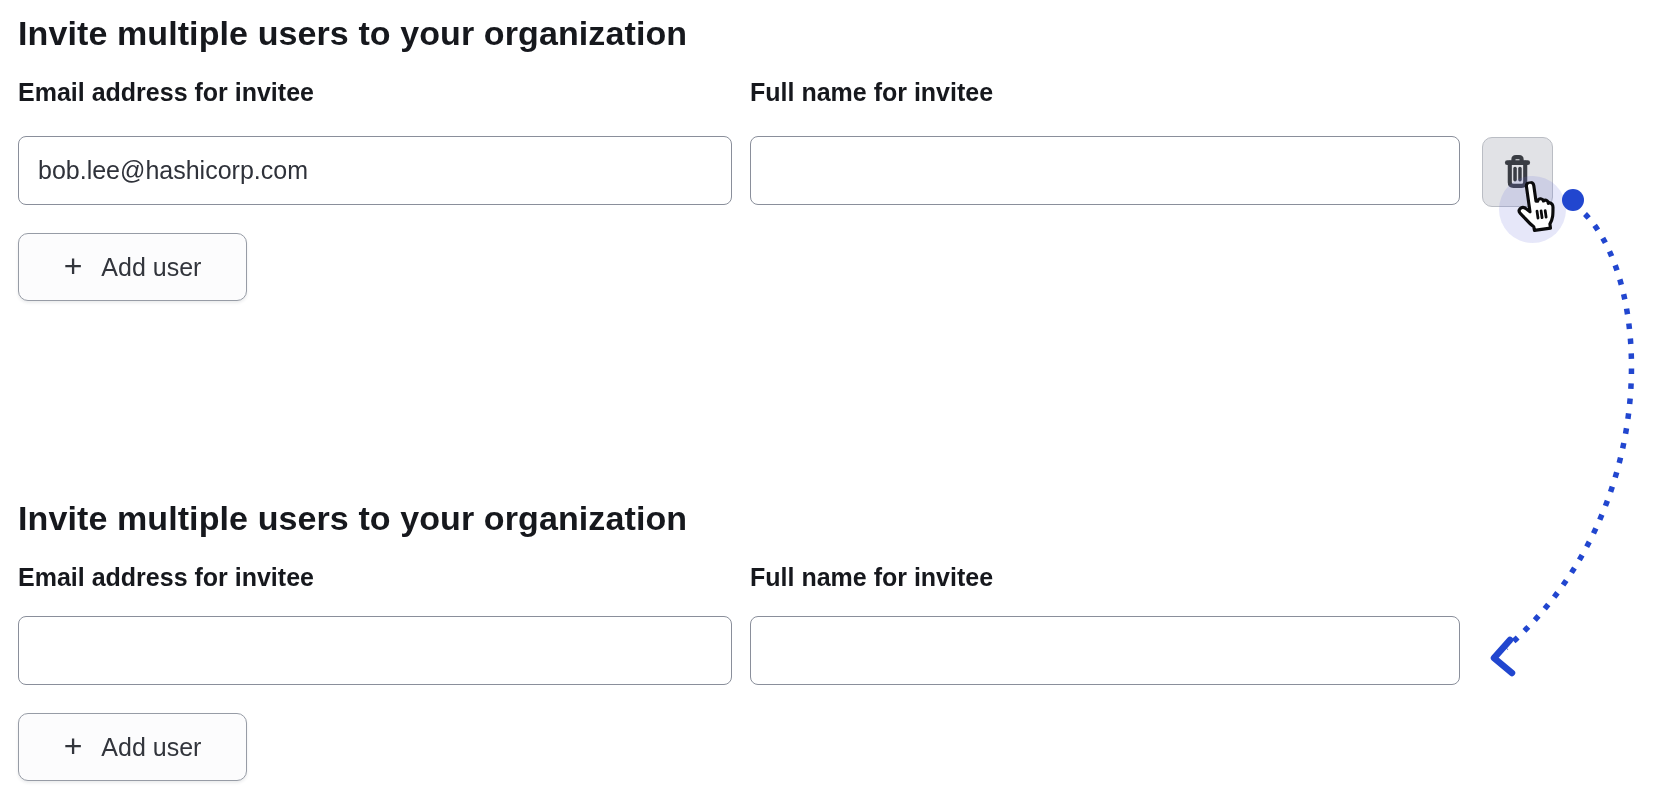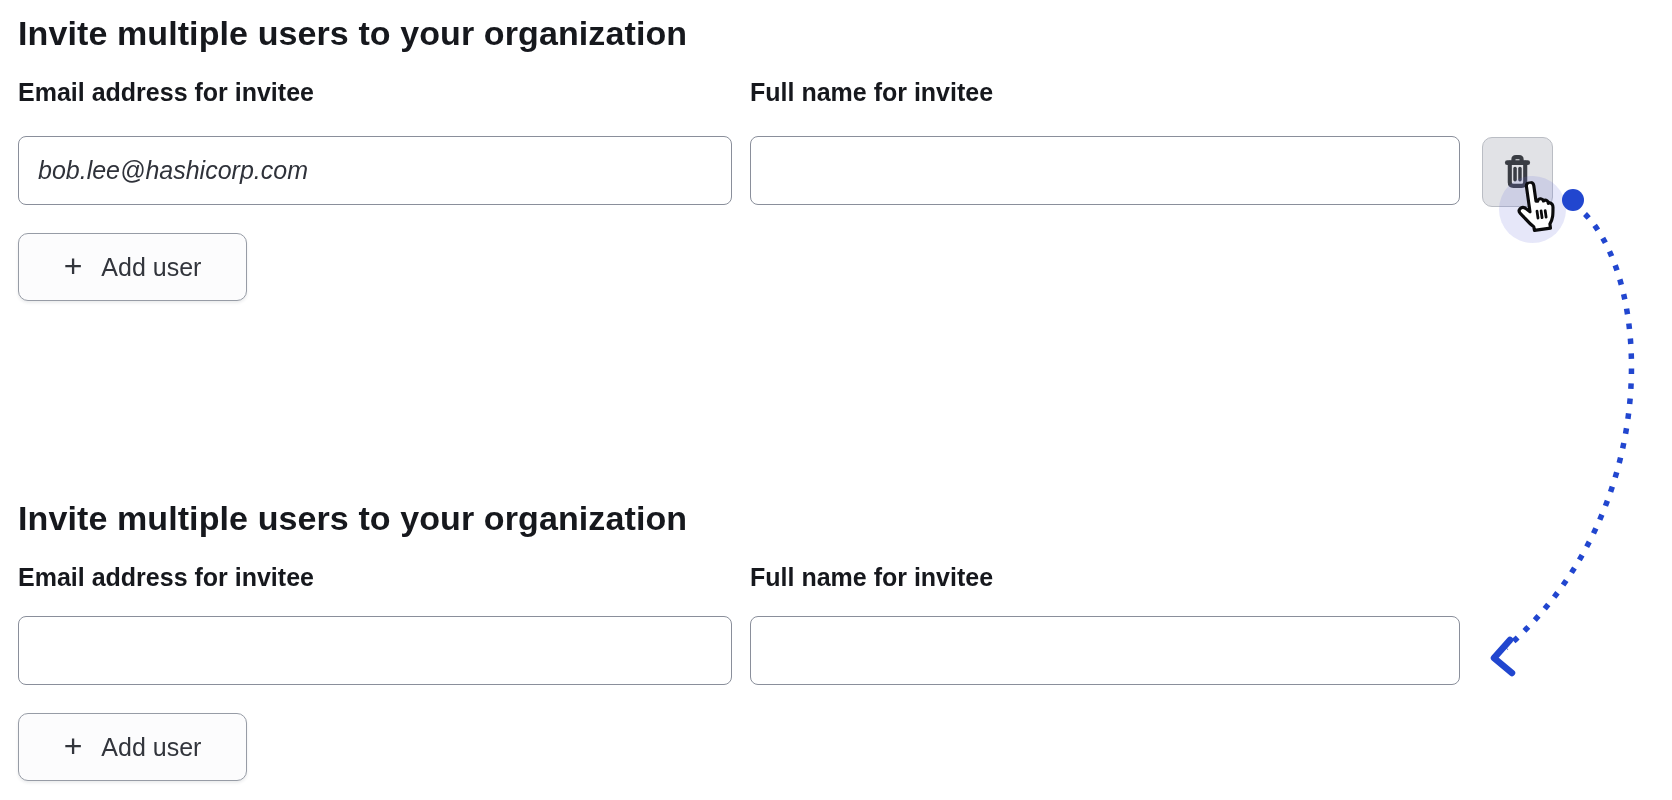--- a/index.html
+++ b/index.html
@@ -17,21 +17,21 @@
     letter-spacing:0.1px; white-space:nowrap;
   }
   .field-label {
     font-size:25px; font-weight:700; color:#16181d; line-height:30px;
     white-space:nowrap;
     text-align:center;
   }
   .text-input {
     position:absolute; height:69px; border:1.5px solid #8a8f9b; border-radius:8px;
     background:#ffffff; font-size:25px; color:#2f323a; padding:0 19px;
-    font-family:"Liberation Sans", sans-serif; outline:none;font-style:italic;
+    font-family:"Liberation Sans", sans-serif; outline:none;
   }
   .btn-add {
     position:absolute; width:229px; height:68px;
     background:#fcfcfd; border:1.5px solid #979ca6; border-radius:10px;
     display:flex; align-items:center; justify-content:center; gap:19px;
     font-size:25px; font-weight:400; color:#32353c;
     font-family:"Liberation Sans", sans-serif;
     box-shadow:0 2px 3px rgba(60,64,78,0.10);
     cursor:pointer; padding:0;
   }

